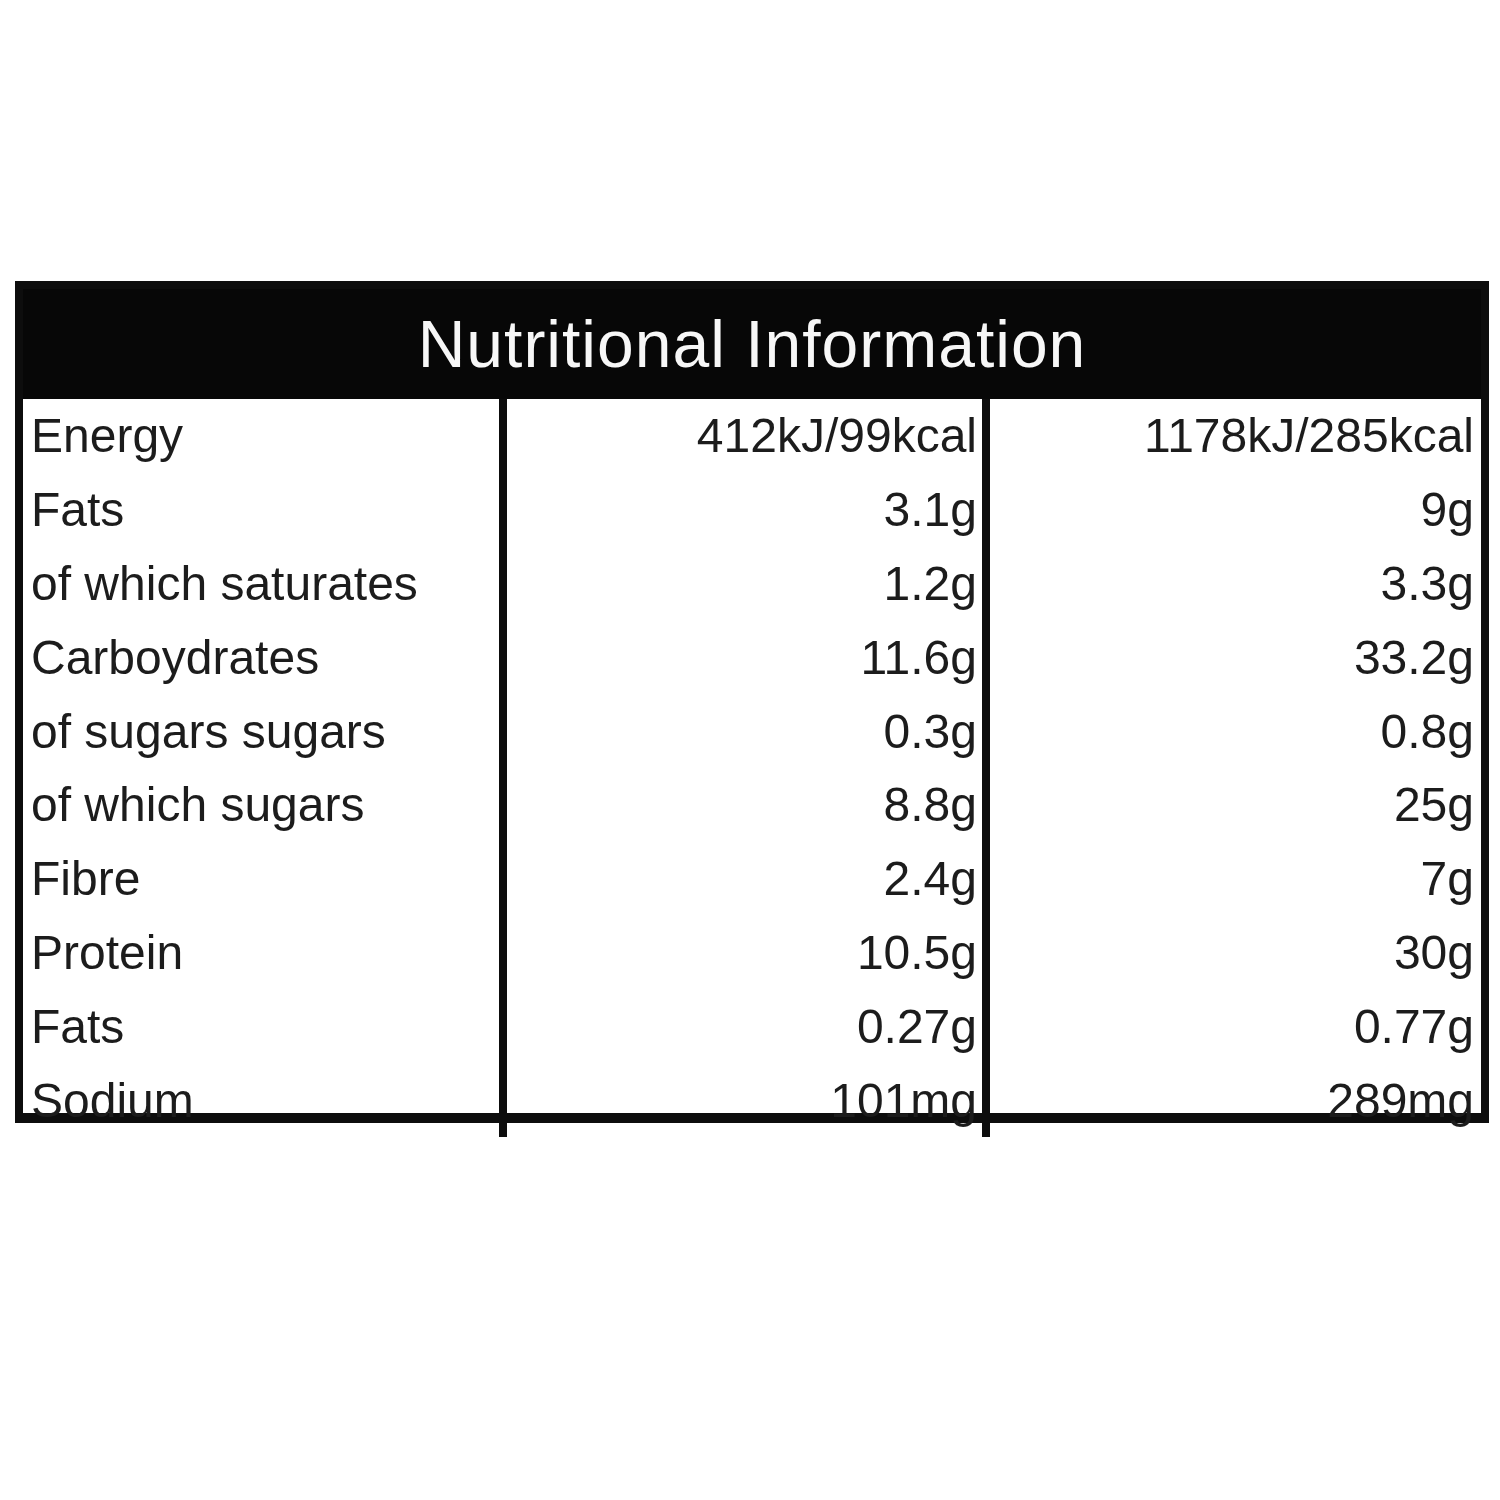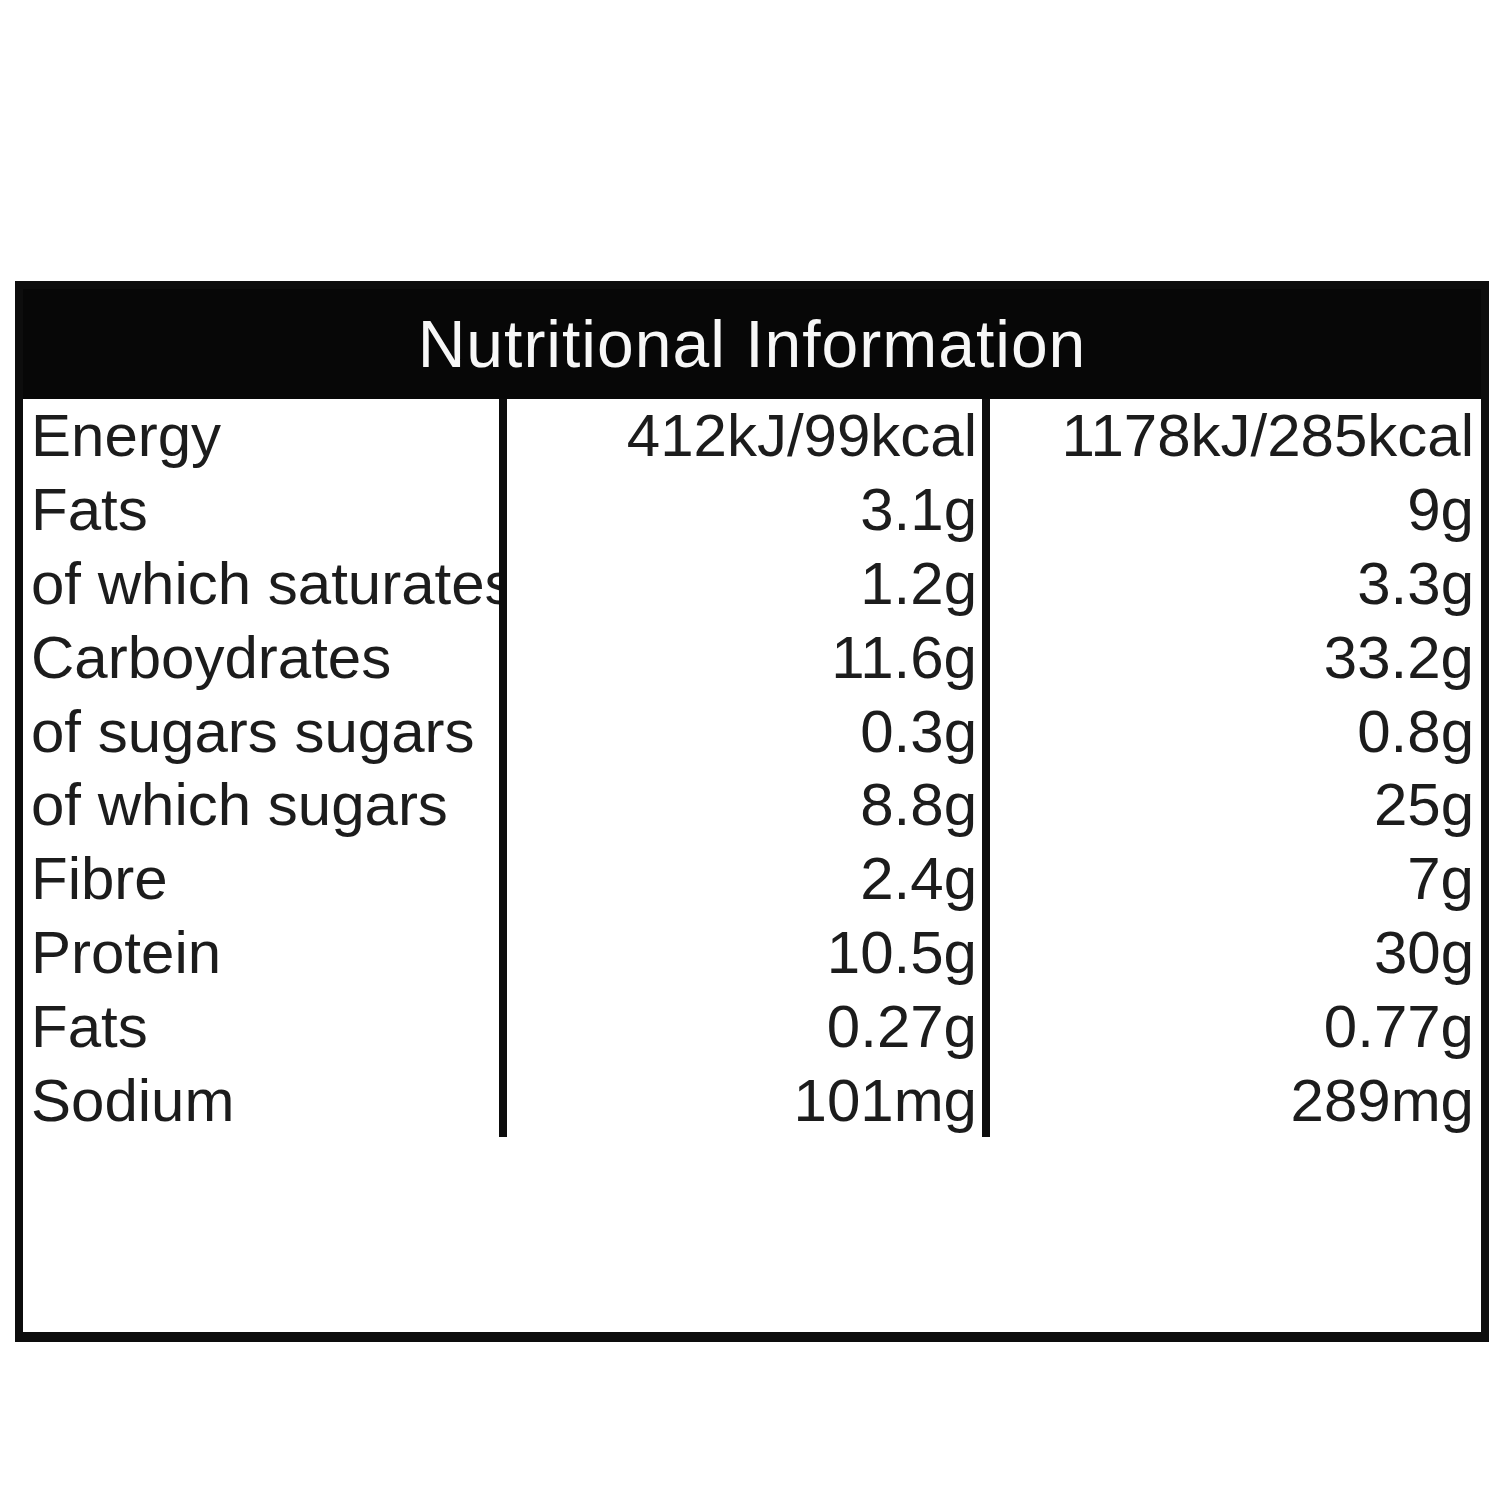--- a/index.html
+++ b/index.html
@@ -4,21 +4,21 @@
 <style>
   * { margin: 0; padding: 0; box-sizing: border-box; }
   html, body {
     width: 1500px; height: 1500px;
     background: #ffffff;
     font-family: "Liberation Sans", sans-serif;
   }
   .nutrition-table {
     position: absolute;
     left: 15px; top: 281px;
-    width: 1474px; height: 1061px;
+    width: 1474px; height: 842px;
     border: 8px solid #0d0d0d;
     border-bottom-width: 10px;
     background: #ffffff;
   }
   .title-band {
     height: 110px;
     background: #070707;
     display: flex;
     align-items: center;
     justify-content: center;
@@ -50,21 +50,21 @@
   .col-c { justify-content: flex-end; padding-right: 7px; }
   .data-grid {
     display: grid;
     grid-template-columns: 484px 483px 1fr;
     grid-auto-rows: 73.8px;
   }
   .data-row { display: contents; }
   .data-cell {
     display: flex;
     align-items: center;
-    font-size: 60px;
+    font-size: 48px;
     font-weight: 400;
     color: #1c1c1c;
     white-space: nowrap;
     overflow: hidden;
   }
 </style>
 </head>
 <body>
 
 <div class="nutrition-table">

